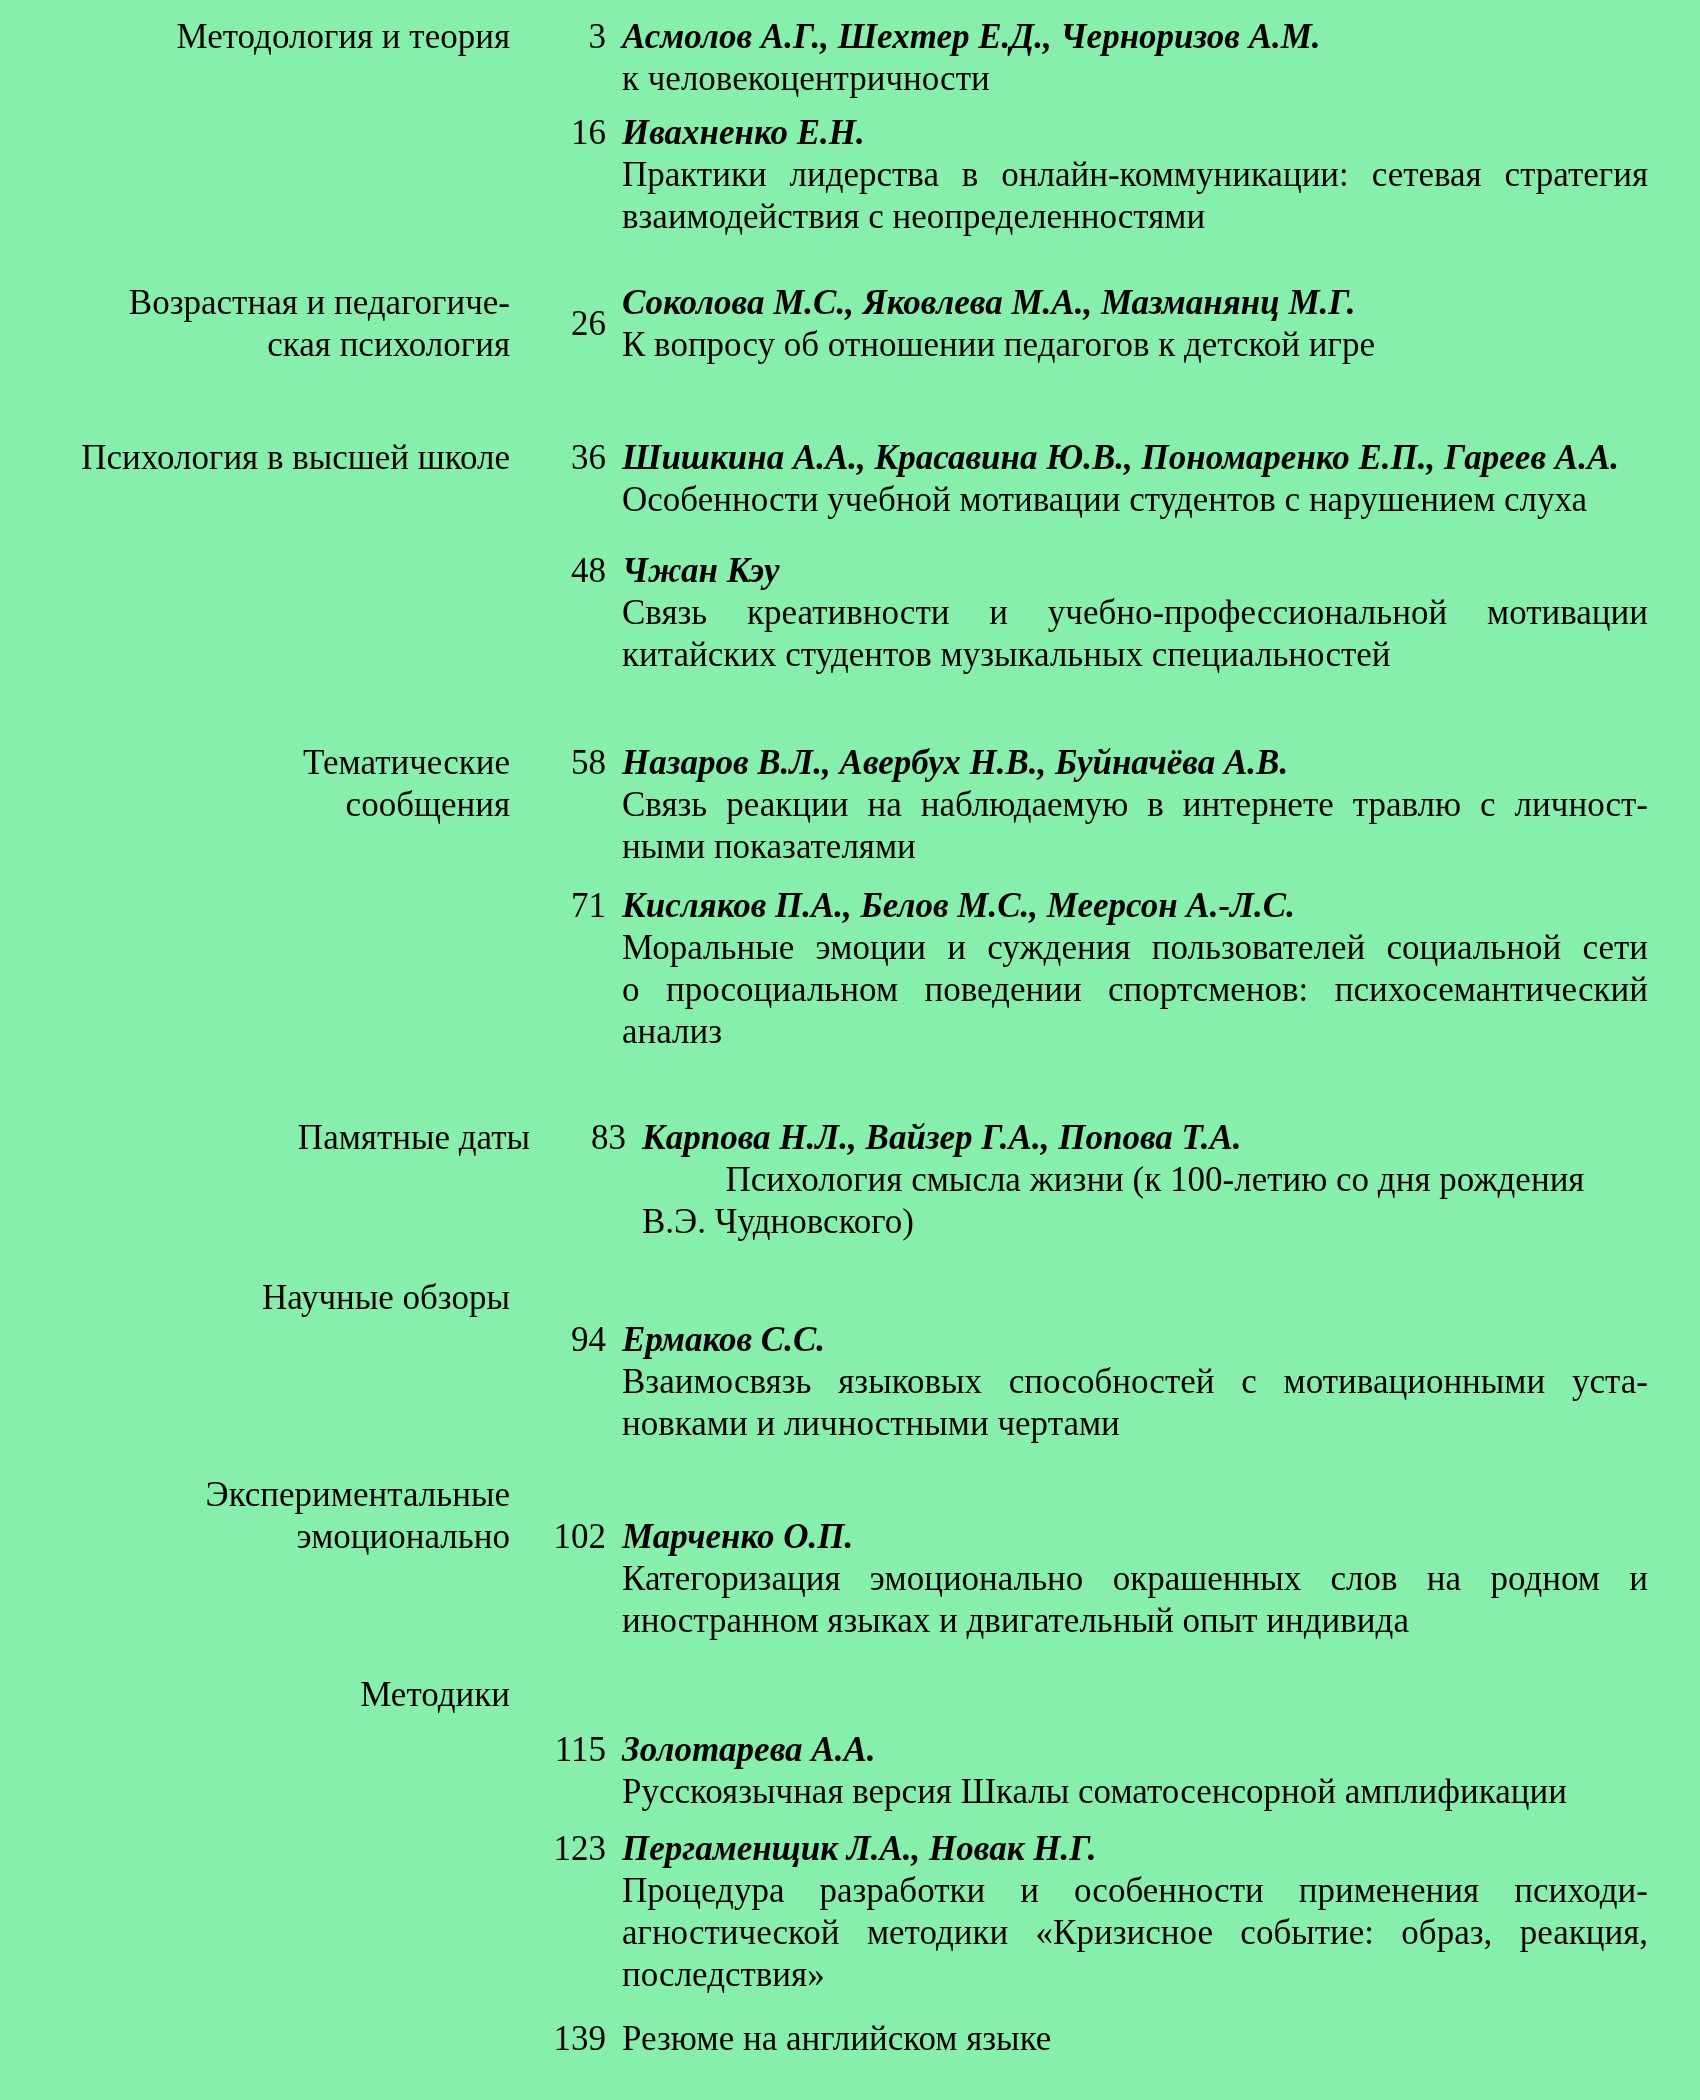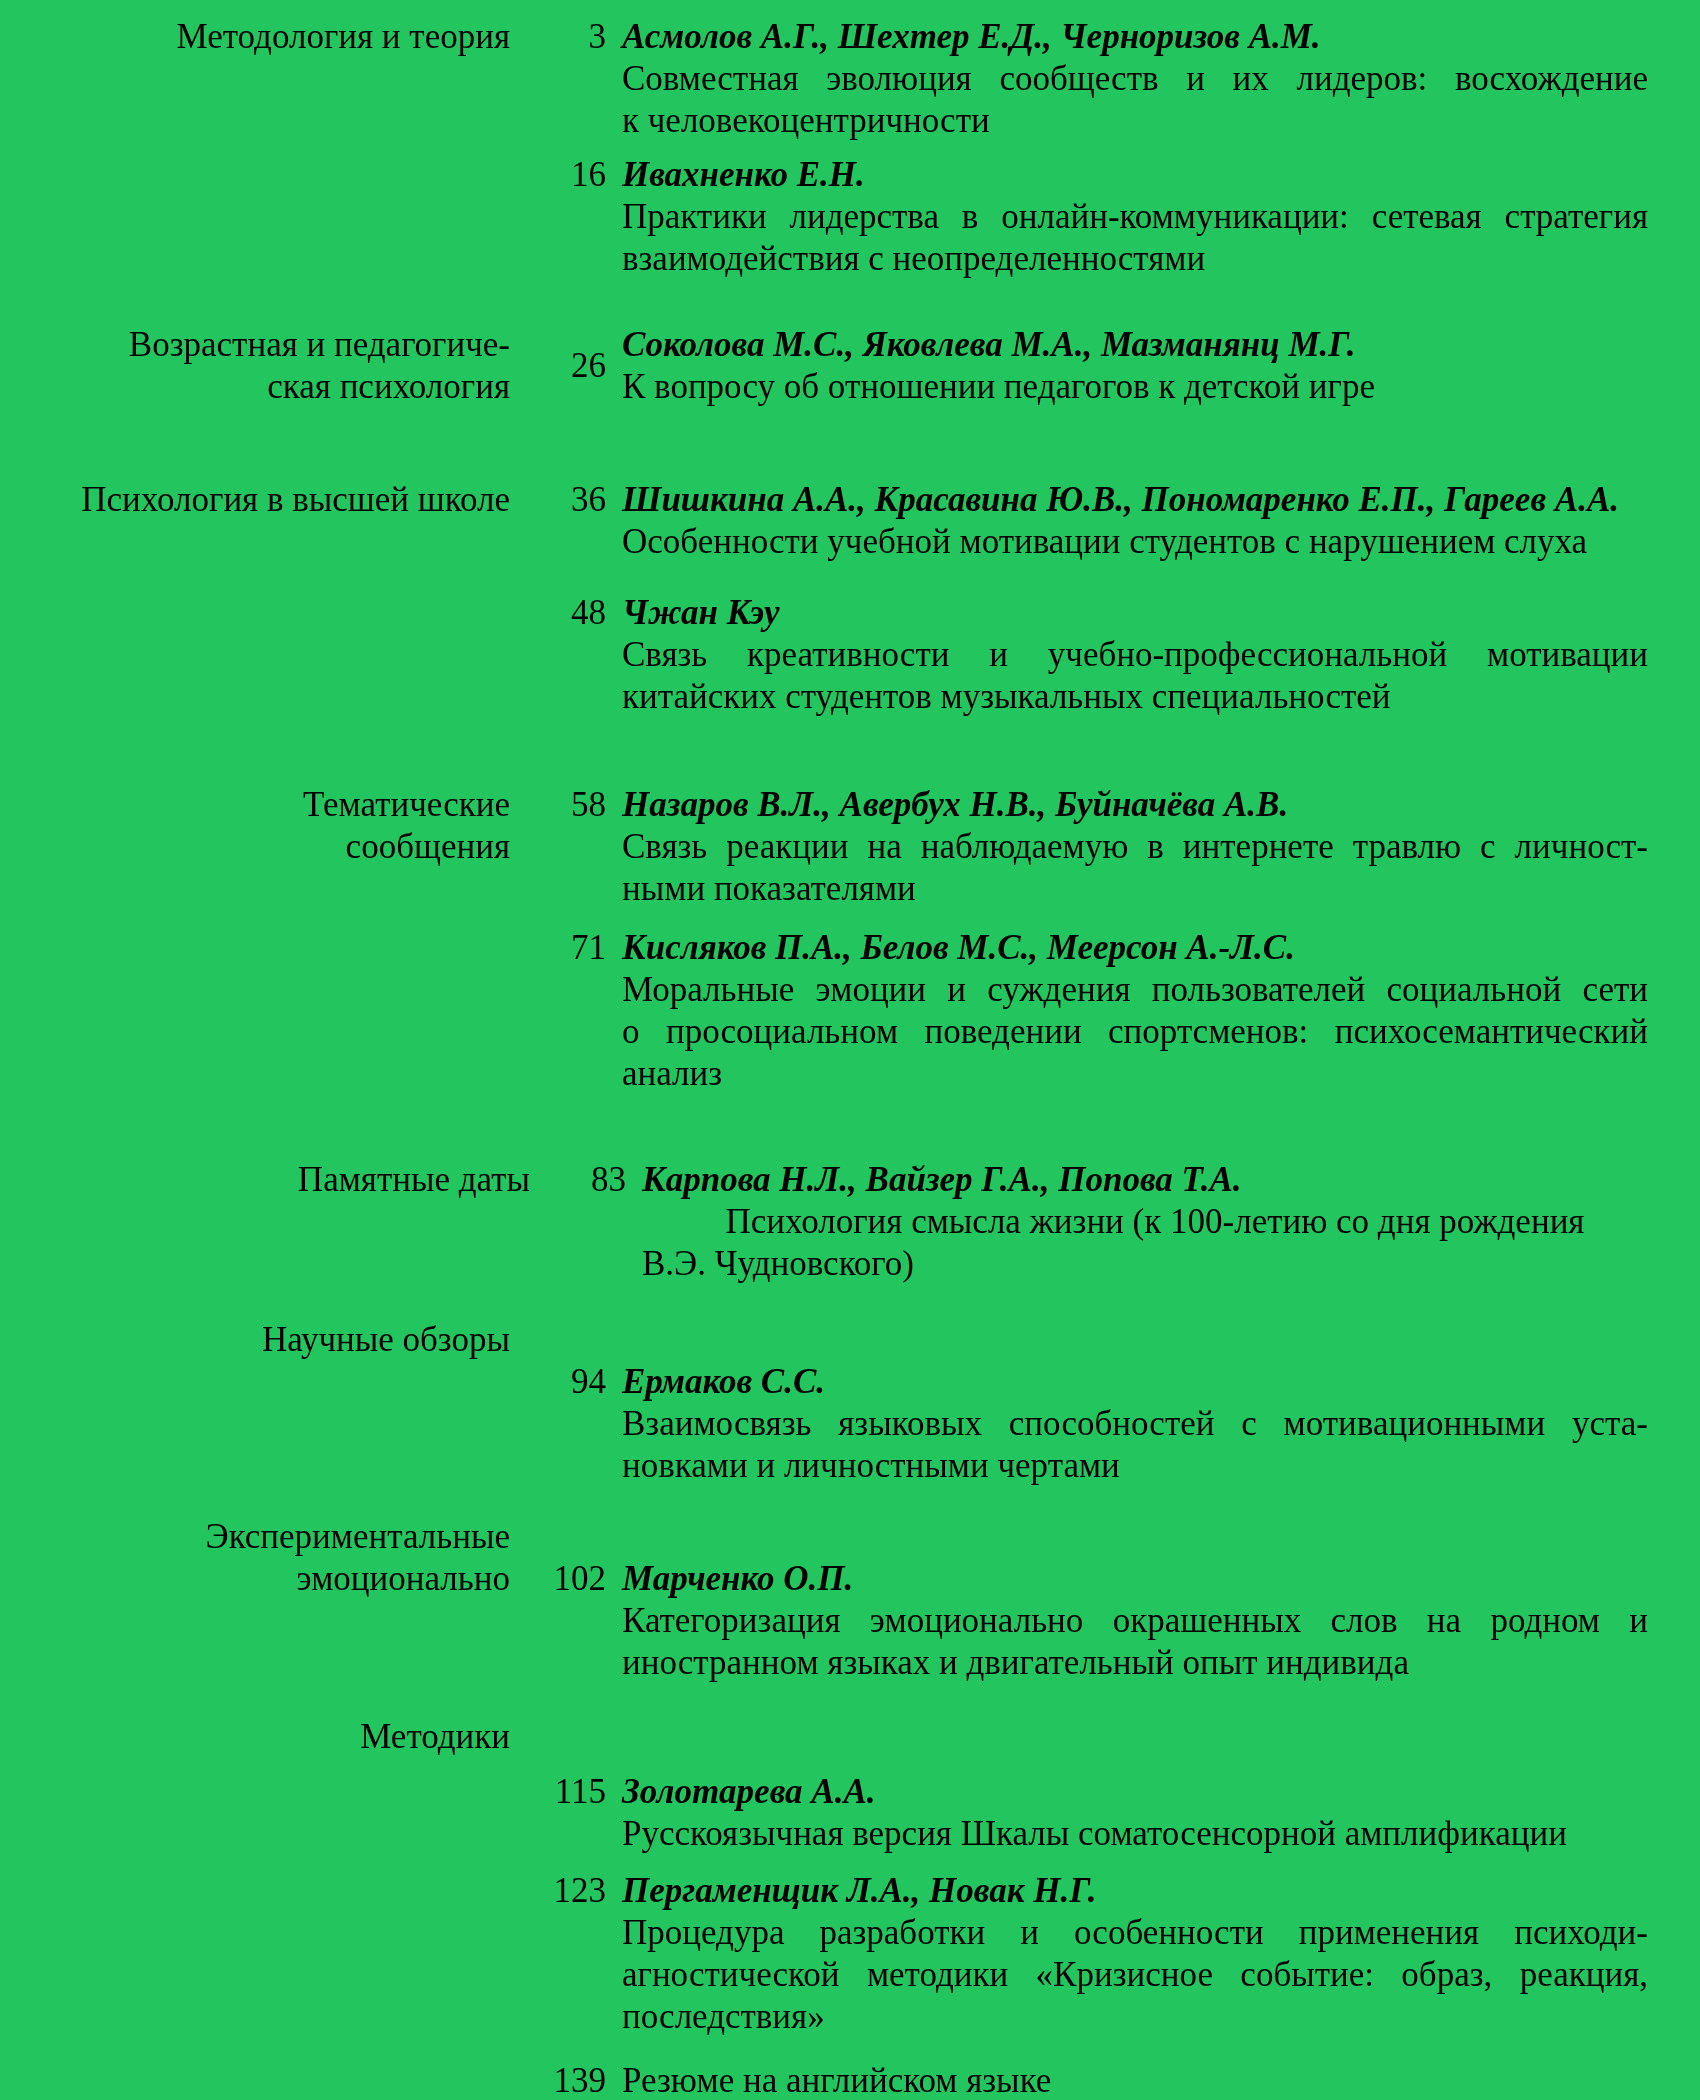--- a/index.html
+++ b/index.html
@@ -4,21 +4,21 @@
 <style>
   html, body {
     margin: 0;
     padding: 0;
     background: #ffffff;
   }
   .page {
     position: relative;
     width: 1700px;
     height: 2100px;
-    background: #22c55e;
+    background: #86efac;
     color: #000000;
     font-family: "Liberation Serif", "DejaVu Serif", serif;
     font-size: 35px;
     line-height: 42px;
     padding-top: 16px;
     box-sizing: border-box;
     overflow: hidden;
   }
   .row {
     display: flex;
@@ -82,21 +82,20 @@
 <div class="page">
 
   <div class="row r1">
     <div class="col-section">
         <div class="tl">Методология и теория</div>
       </div>
     <div class="col-num">3</div>
     <div class="col-body">
       <div class="authors">Асмолов А.Г., Шехтер Е.Д., Черноризов А.М.</div>
       <div class="title">
-          <div class="tl fill">Совместная эволюция сообществ и их лидеров: восхождение</div>
           <div class="tl">к человекоцентричности</div>
         </div>
     </div>
   </div>
 
   <div class="row r2">
     <div class="col-section"></div>
     <div class="col-num">16</div>
     <div class="col-body">
       <div class="authors">Ивахненко Е.Н.</div>

